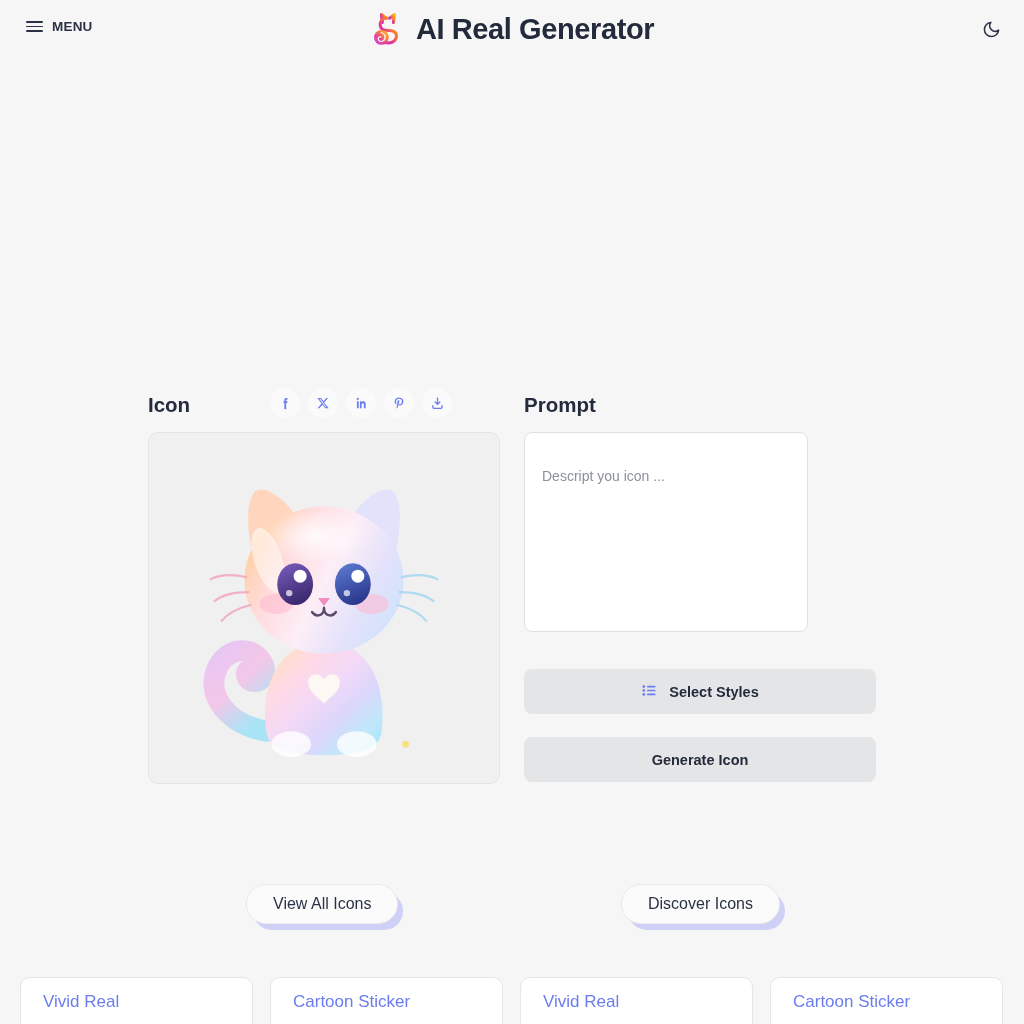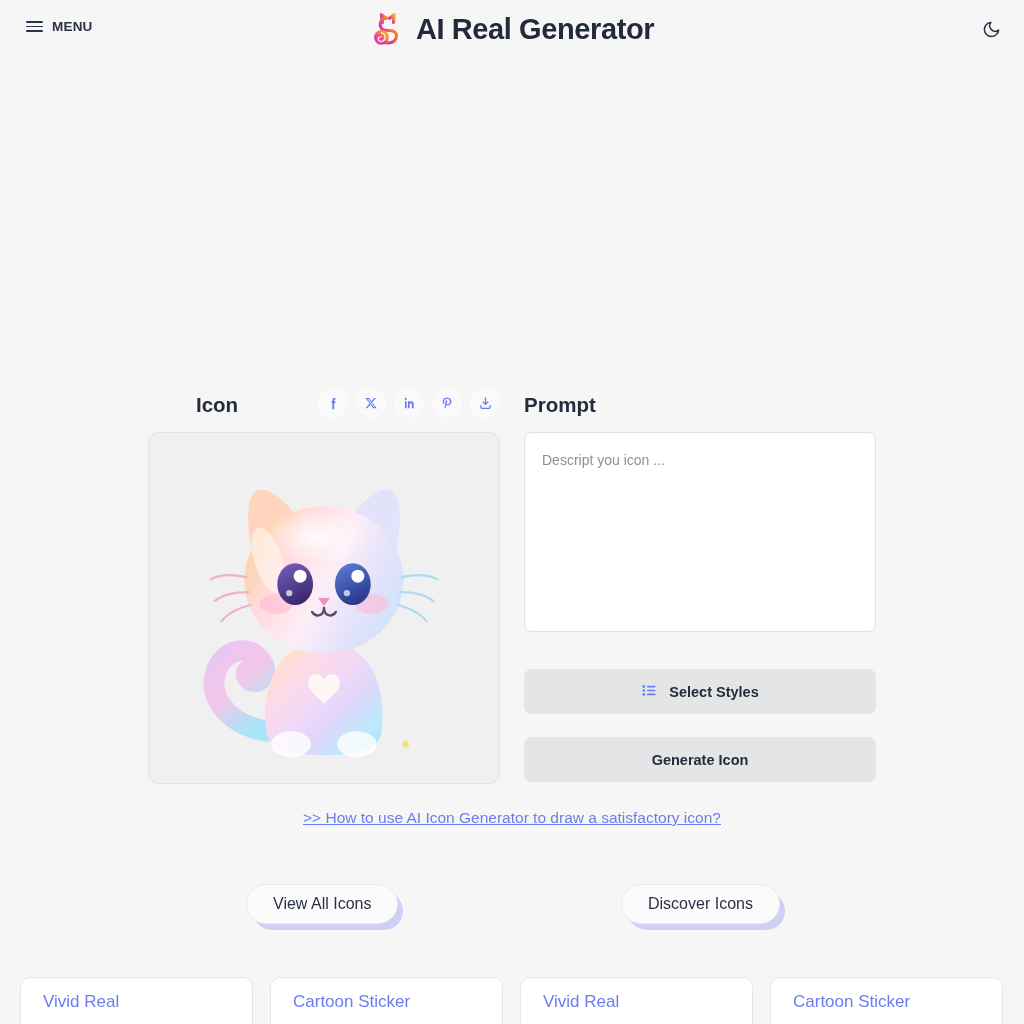--- a/index.html
+++ b/index.html
@@ -93,21 +93,21 @@
     top: 388px;
     width: 728px;
   }
 
   .panel-head {
     display: flex;
     align-items: center;
     height: 36px;
     position: relative;
   }
-  .col-left  { position: absolute; left: 0;   top: 0;  width: 352px; margin-left: 48px; }
+  .col-left  { position: absolute; left: 0;   top: 0;  width: 352px; }
   .col-right { position: absolute; left: 376px; top: 0; width: 352px; }
 
   .section-title {
     font-size: 20.5px;
     font-weight: bold;
     color: #232b3c;
     line-height: 34px;
   }
 
   .social-row {
@@ -140,26 +140,26 @@
     border-radius: 10px;
     overflow: hidden;
   }
   .icon-preview svg { display:block; width: 100%; height: 100%; }
 
   
   .prompt-area {
     position: absolute;
     left: 376px;
     top: 44px;
-    width: 352px;
+    width: 284px;
     height: 200px;
     background: #ffffff;
     border: 1px solid #e1e1e4;
     border-radius: 8px;
-    padding: 19px 17px;
+    padding: 35px 17px;
     font-family: "Liberation Sans", sans-serif;
     font-size: 14px;
     color: #2b3245;
     resize: none;
     outline: none;
   }
   .prompt-area::placeholder { color: #8b909d; }
 
   .resize-grip {
     position: absolute;
@@ -477,21 +477,20 @@
         <rect x="8.5" y="16.3" width="12" height="2.4" rx="1.2"></rect>
       </svg>
     </span>
     <span>Select Styles</span>
   </button>
 
   <button class="btn-block btn-generate">
     <span>Generate Icon</span>
   </button>
 
-  <a class="howto-link">&gt;&gt; How to use AI Icon Generator to draw a satisfactory icon?</a>
 </div>
 
 <div class="cta-row">
   <button class="cta-btn cta-view">
     <span>View All Icons</span>
   </button>
   <button class="cta-btn cta-discover">
     <span>Discover Icons</span>
   </button>
 </div>

